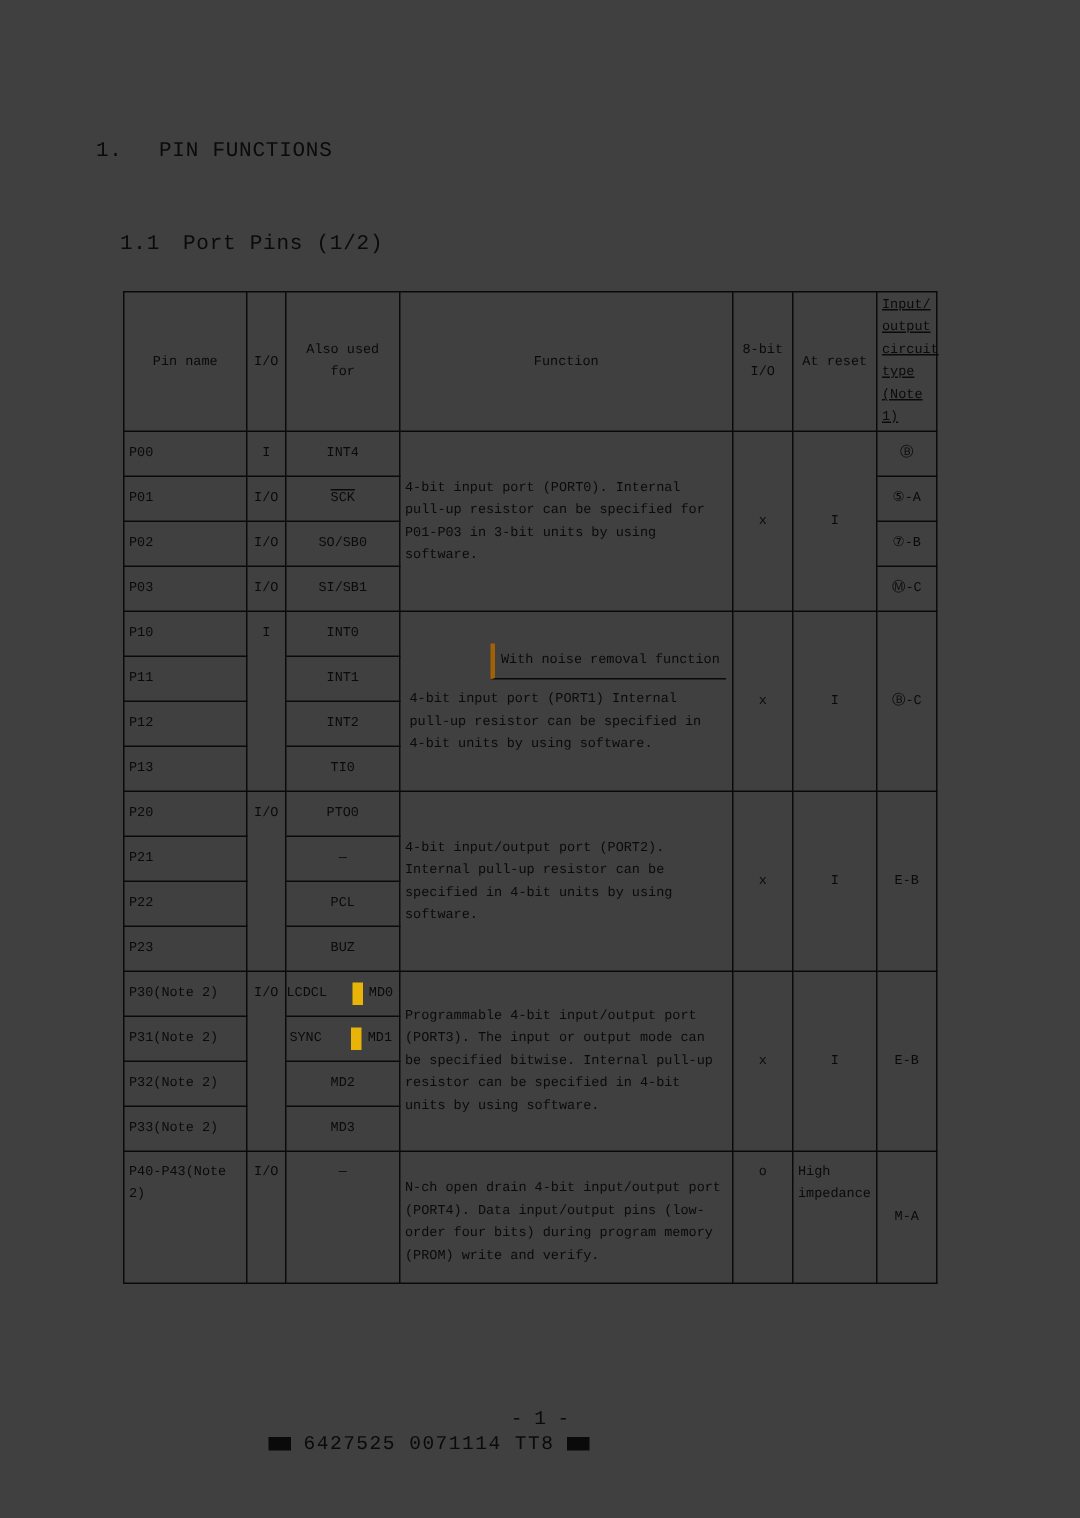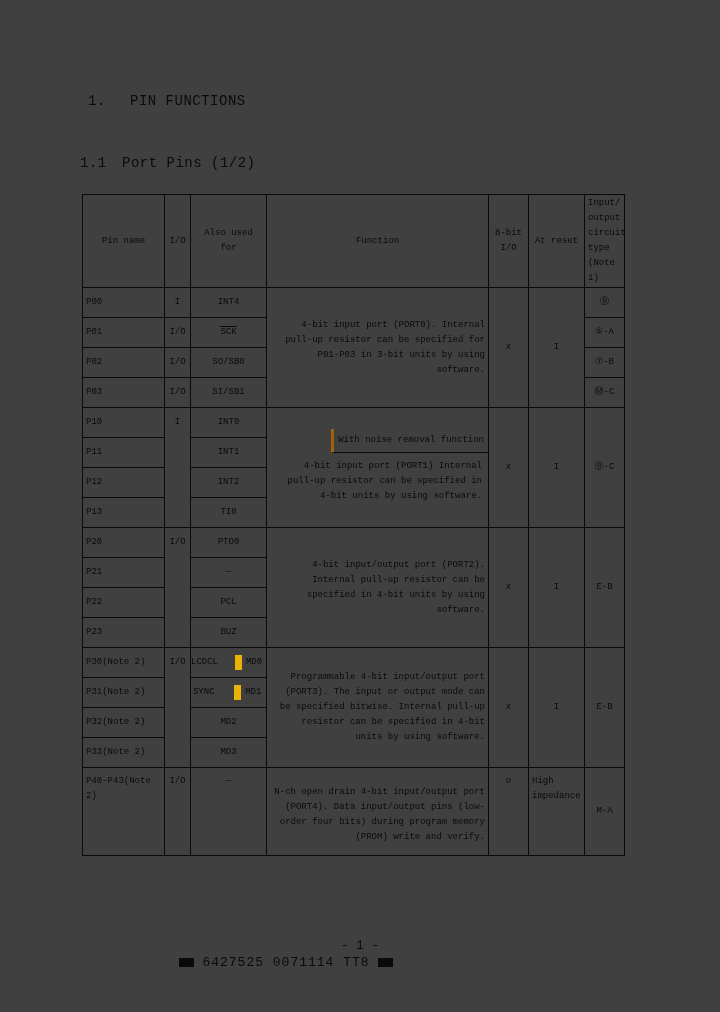--- a/index.html
+++ b/index.html
@@ -4,43 +4,43 @@
   <style>
     html, body { margin: 0; padding: 0; }
     body {
       width: 720px; height: 1012px;
       background: #404040;
       color: #0a0a0a;
       font-family: "Liberation Mono", "DejaVu Sans Mono", monospace;
       position: relative;
       overflow: hidden;
     }
-    .h1 { position: absolute; left: 88px; top: 93px; font-size: 14px; letter-spacing: 0.5px; }
+    .h1 { position: absolute; left: 64px; top: 93px; font-size: 14px; letter-spacing: 0.5px; }
     .h2 { position: absolute; left: 80px; top: 155px; font-size: 14px; letter-spacing: 0.5px; }
     .h1 .num, .h2 .num { display: inline-block; width: 42px; }
     table.pins {
       position: absolute; left: 82px; top: 194px;
       width: 540px;
       border-collapse: collapse;
       font-size: 9px;
       table-layout: fixed;
     }
     table.pins td, table.pins th {
       border: 1px solid #0a0a0a;
       padding: 0 3px;
       vertical-align: middle;
       font-weight: normal;
       line-height: 15px;
     }
     th.hdr { height: 92px; }
     th.left { text-align: center; }
     th.top { vertical-align: top; padding-top: 6px; text-align: center; }
-    th.type { vertical-align: top; padding-top: 4px; text-align: left; }
+    th.type { vertical-align: top; padding-top: 4px; text-align: left; text-decoration: underline; }
     td.center { text-align: center; }
-    td.func { vertical-align: top; padding-top: 2px; padding-left: 6px; line-height: 15px; text-align: right; }
+    td.func { vertical-align: top; padding-top: 2px; padding-left: 6px; line-height: 15px; }
     tr.r { height: 30px; margin-left: 28px; }
     .note-box {
       display: inline-block; border-left: 3px solid #a16207; border-bottom: 1px solid #0a0a0a;
       padding: 4px 4px; margin-left: 60px; margin-top: -2px;
     }
     .split { display: flex; gap: 17px; }
     .split span { flex: 1; text-align: center; }
     .split span + span { border-left: 7px solid #eab308; }
     .footer-page { position: absolute; top: 938px; left: 0; width: 720px; text-align: center; font-size: 13px; }
     .footer-code { position: absolute; top: 955px; left: 0; width: 572px; text-align: center; font-size: 13px; letter-spacing: 1px; }

